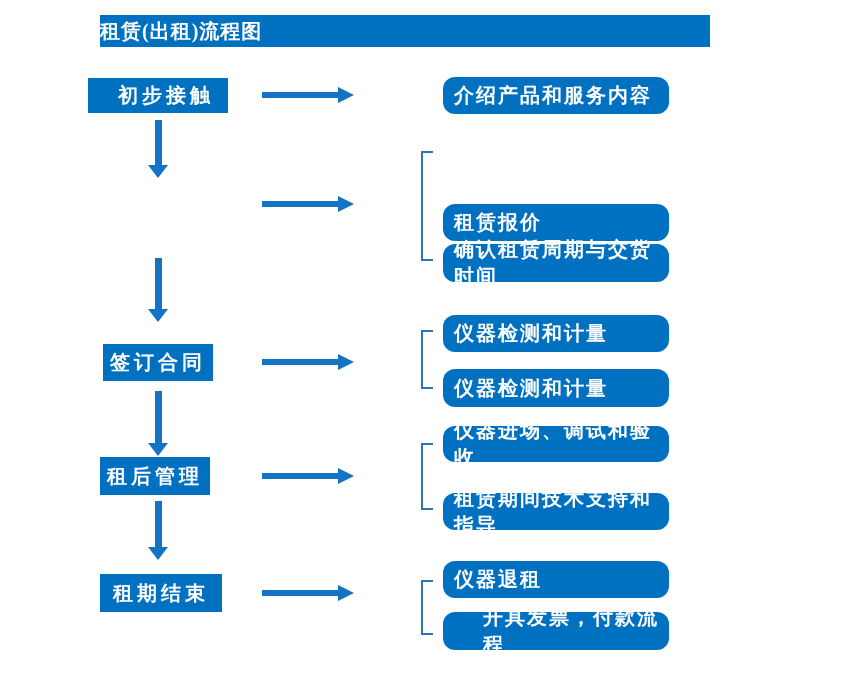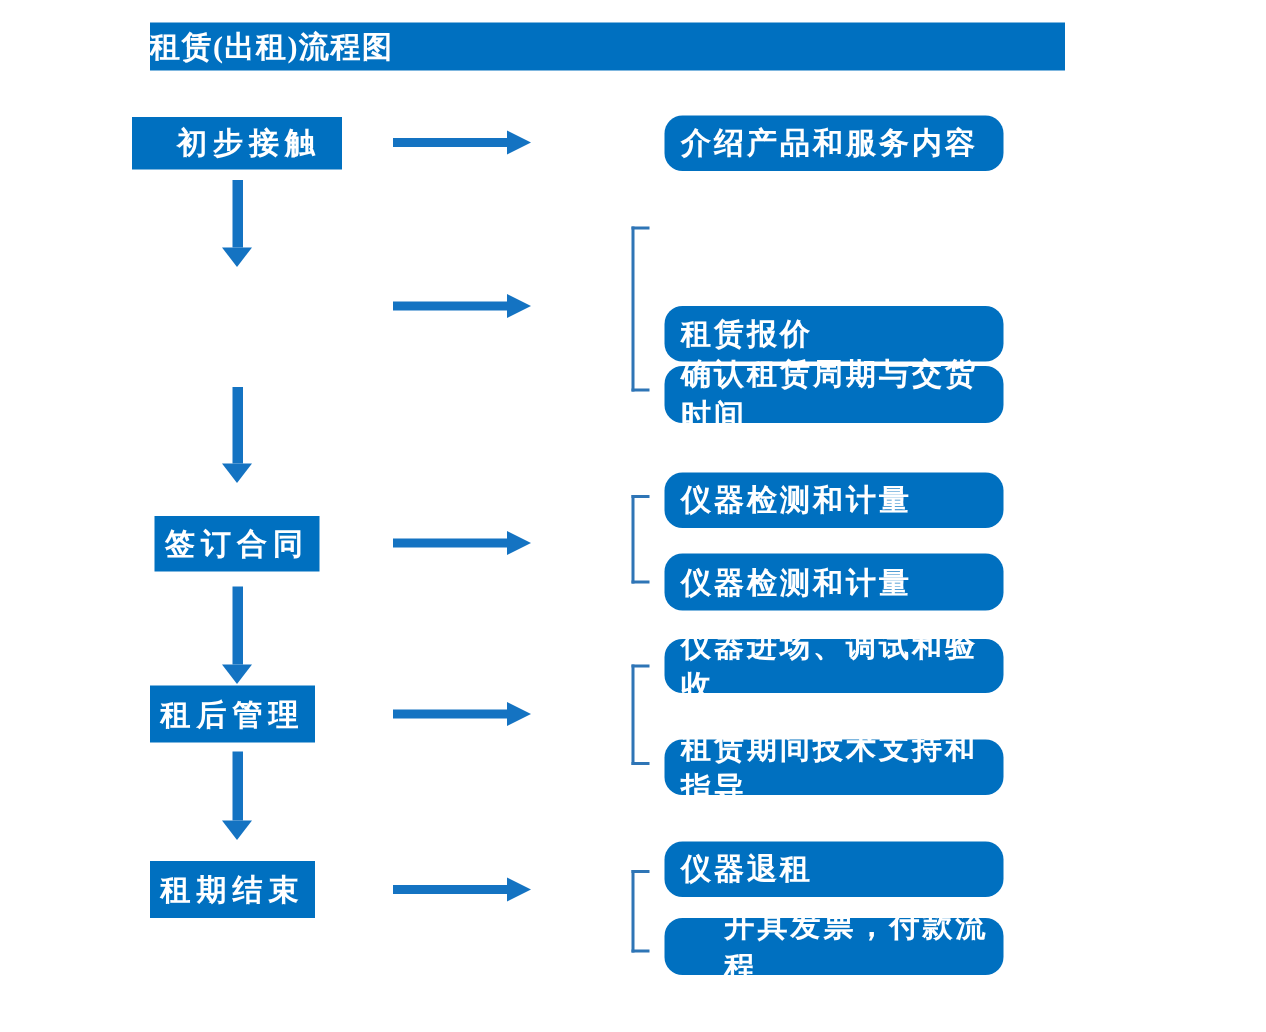--- a/index.html
+++ b/index.html
@@ -35,21 +35,21 @@
     justify-content: flex-start;
     padding-left: 11px;
     letter-spacing: 2px;
     border-radius: 12px;
   }
   
   #step-0 { left: 88px; top: 78px;  width: 140px; height: 35px; padding-left: 16px; }
   #step-1 { left: 103px; top: 187px; width: 124px; height: 35px; }
   #step-2 { left: 103px; top: 344px; width: 110px; height: 37px; }
   #step-3 { left: 100px; top: 457px; width: 110px; height: 38px; text-align: center; }
-  #step-4 { left: 100px; top: 574px; width: 110px; height: 38px; }
+  #step-4 { left: 100px; top: 574px; width: 122px; height: 38px; }
   
   #d-0-0 { top: 77px;  height: 37px; }
   #d-1-0 { top: 132px; height: 38px; }
   #d-1-1 { top: 204px; height: 37px; }
   #d-1-2 { top: 244px; height: 38px; }
   #d-2-0 { top: 315px; height: 37px; }
   #d-2-1 { top: 369px; height: 38px; }
   #d-3-0 { top: 426px; height: 36px; }
   #d-3-1 { top: 493px; height: 37px; }
   #d-4-0 { top: 561px; height: 37px; }

